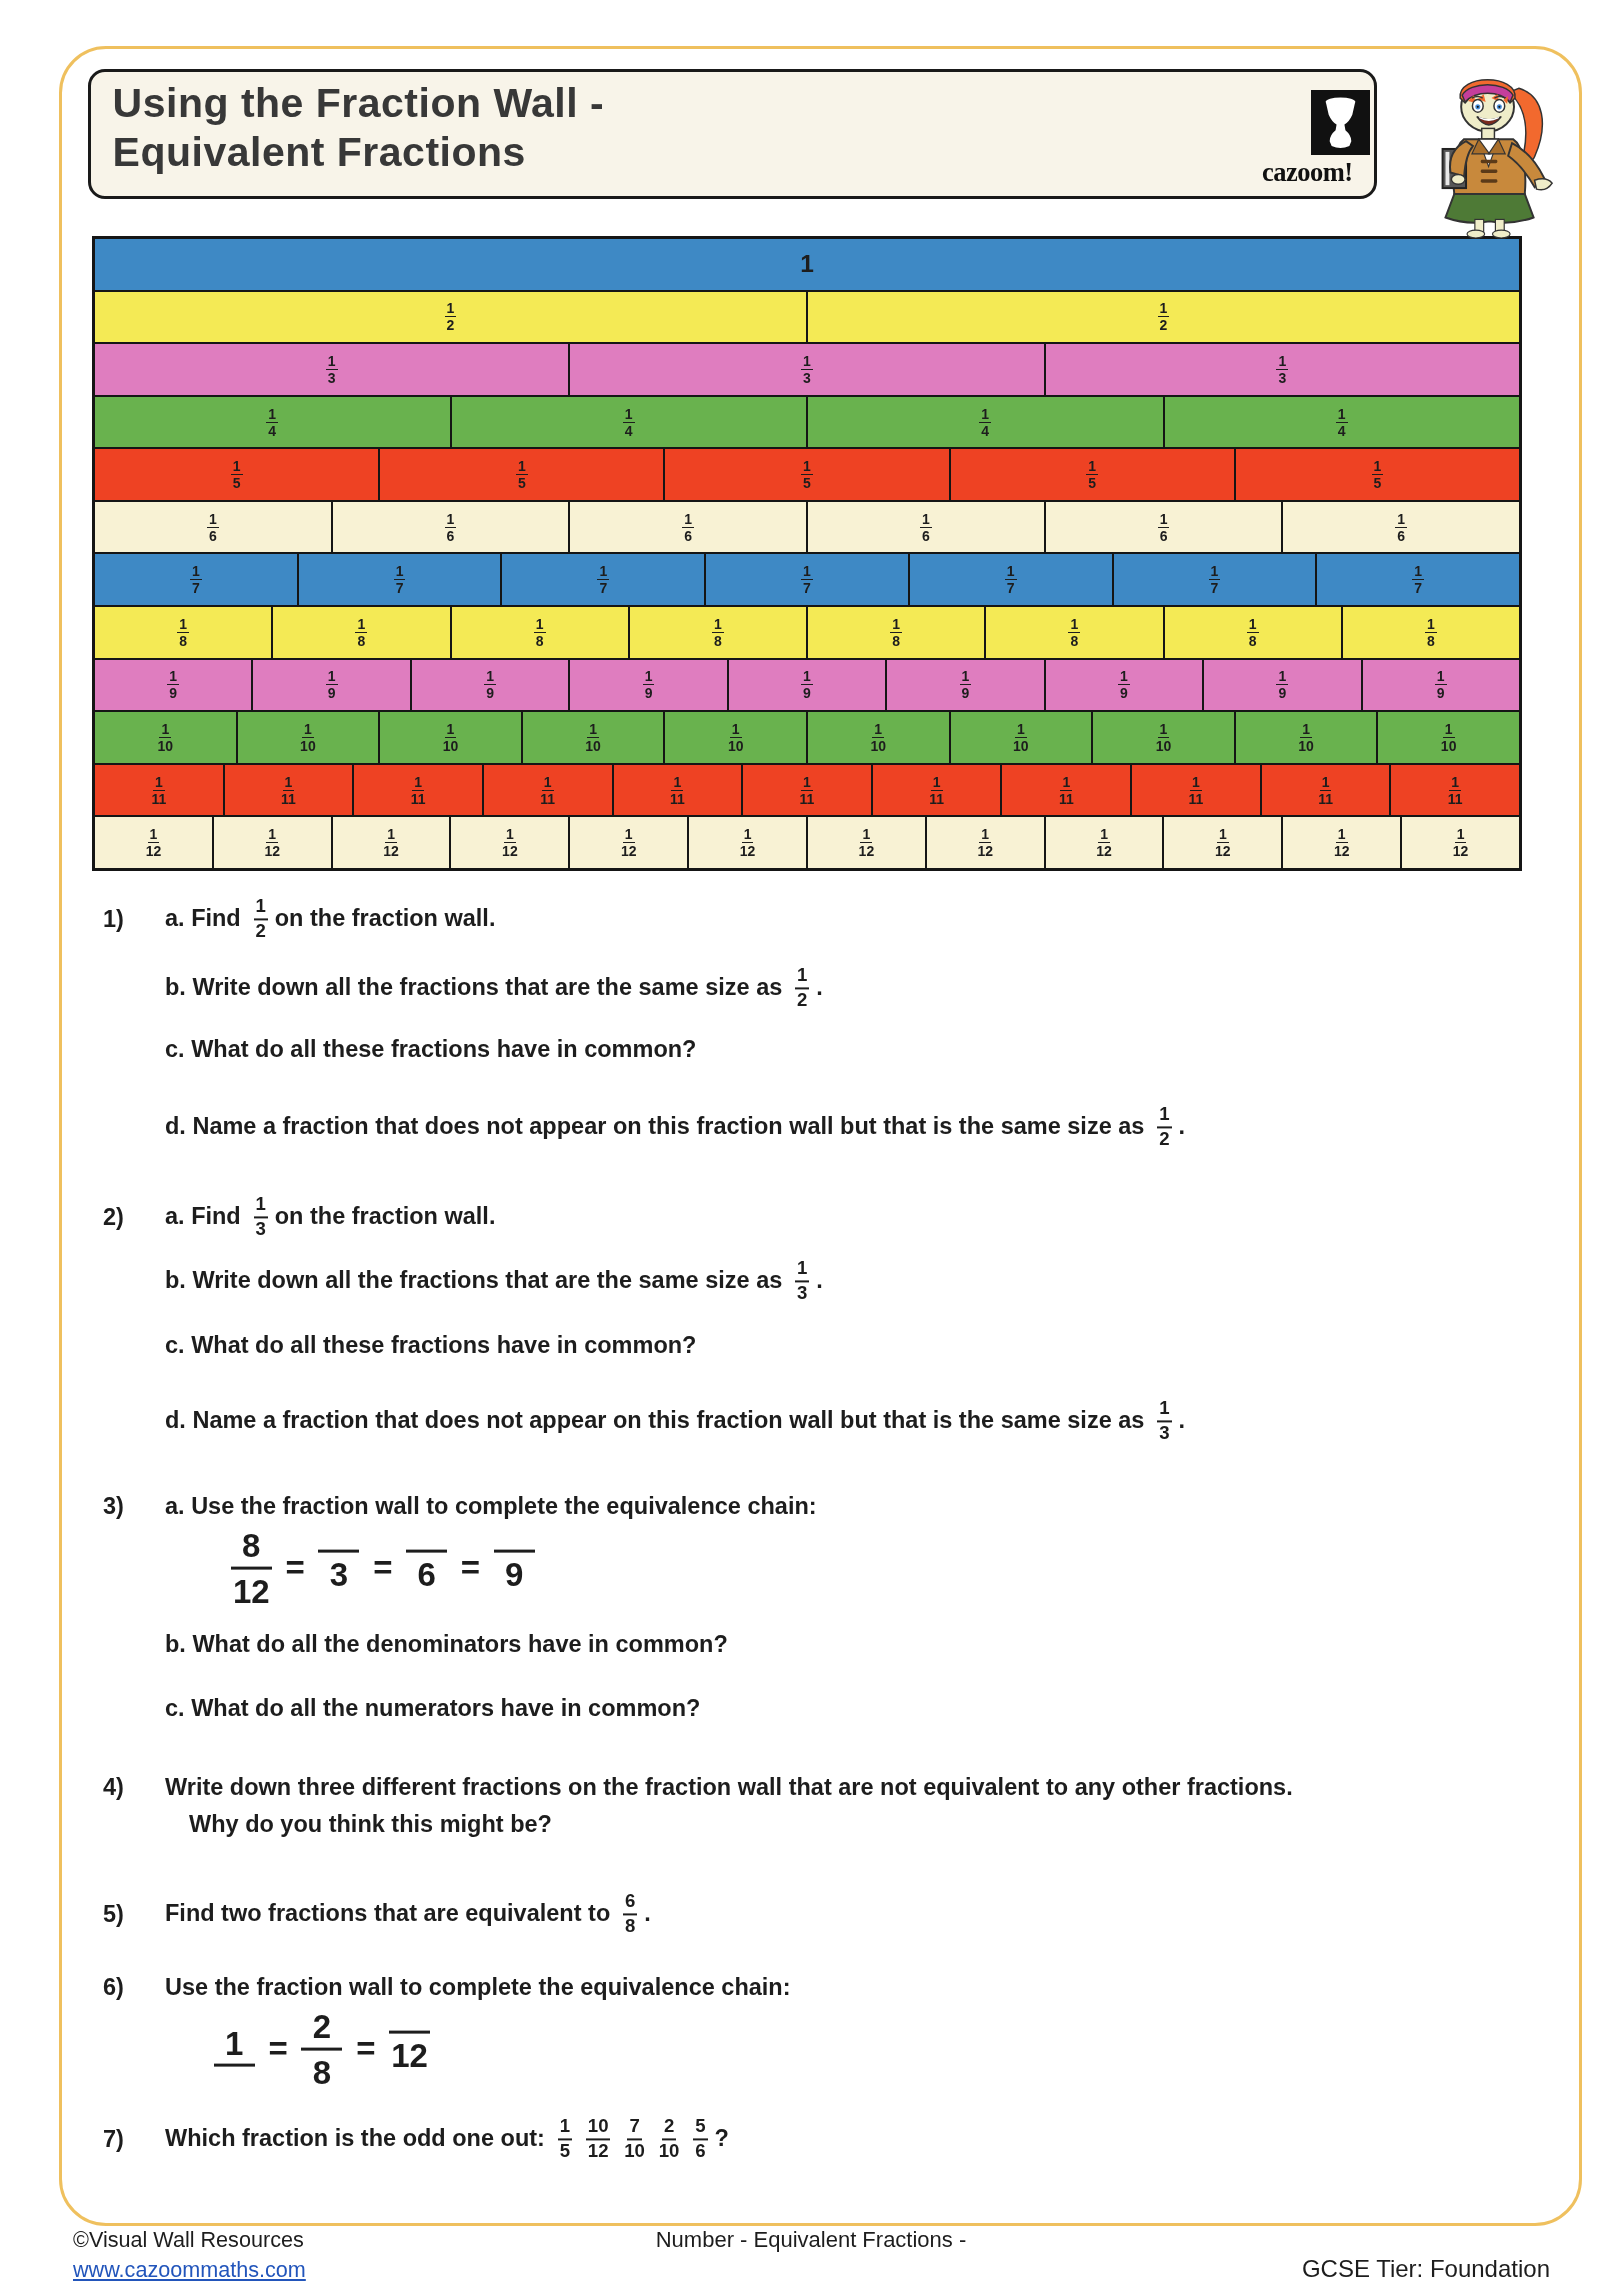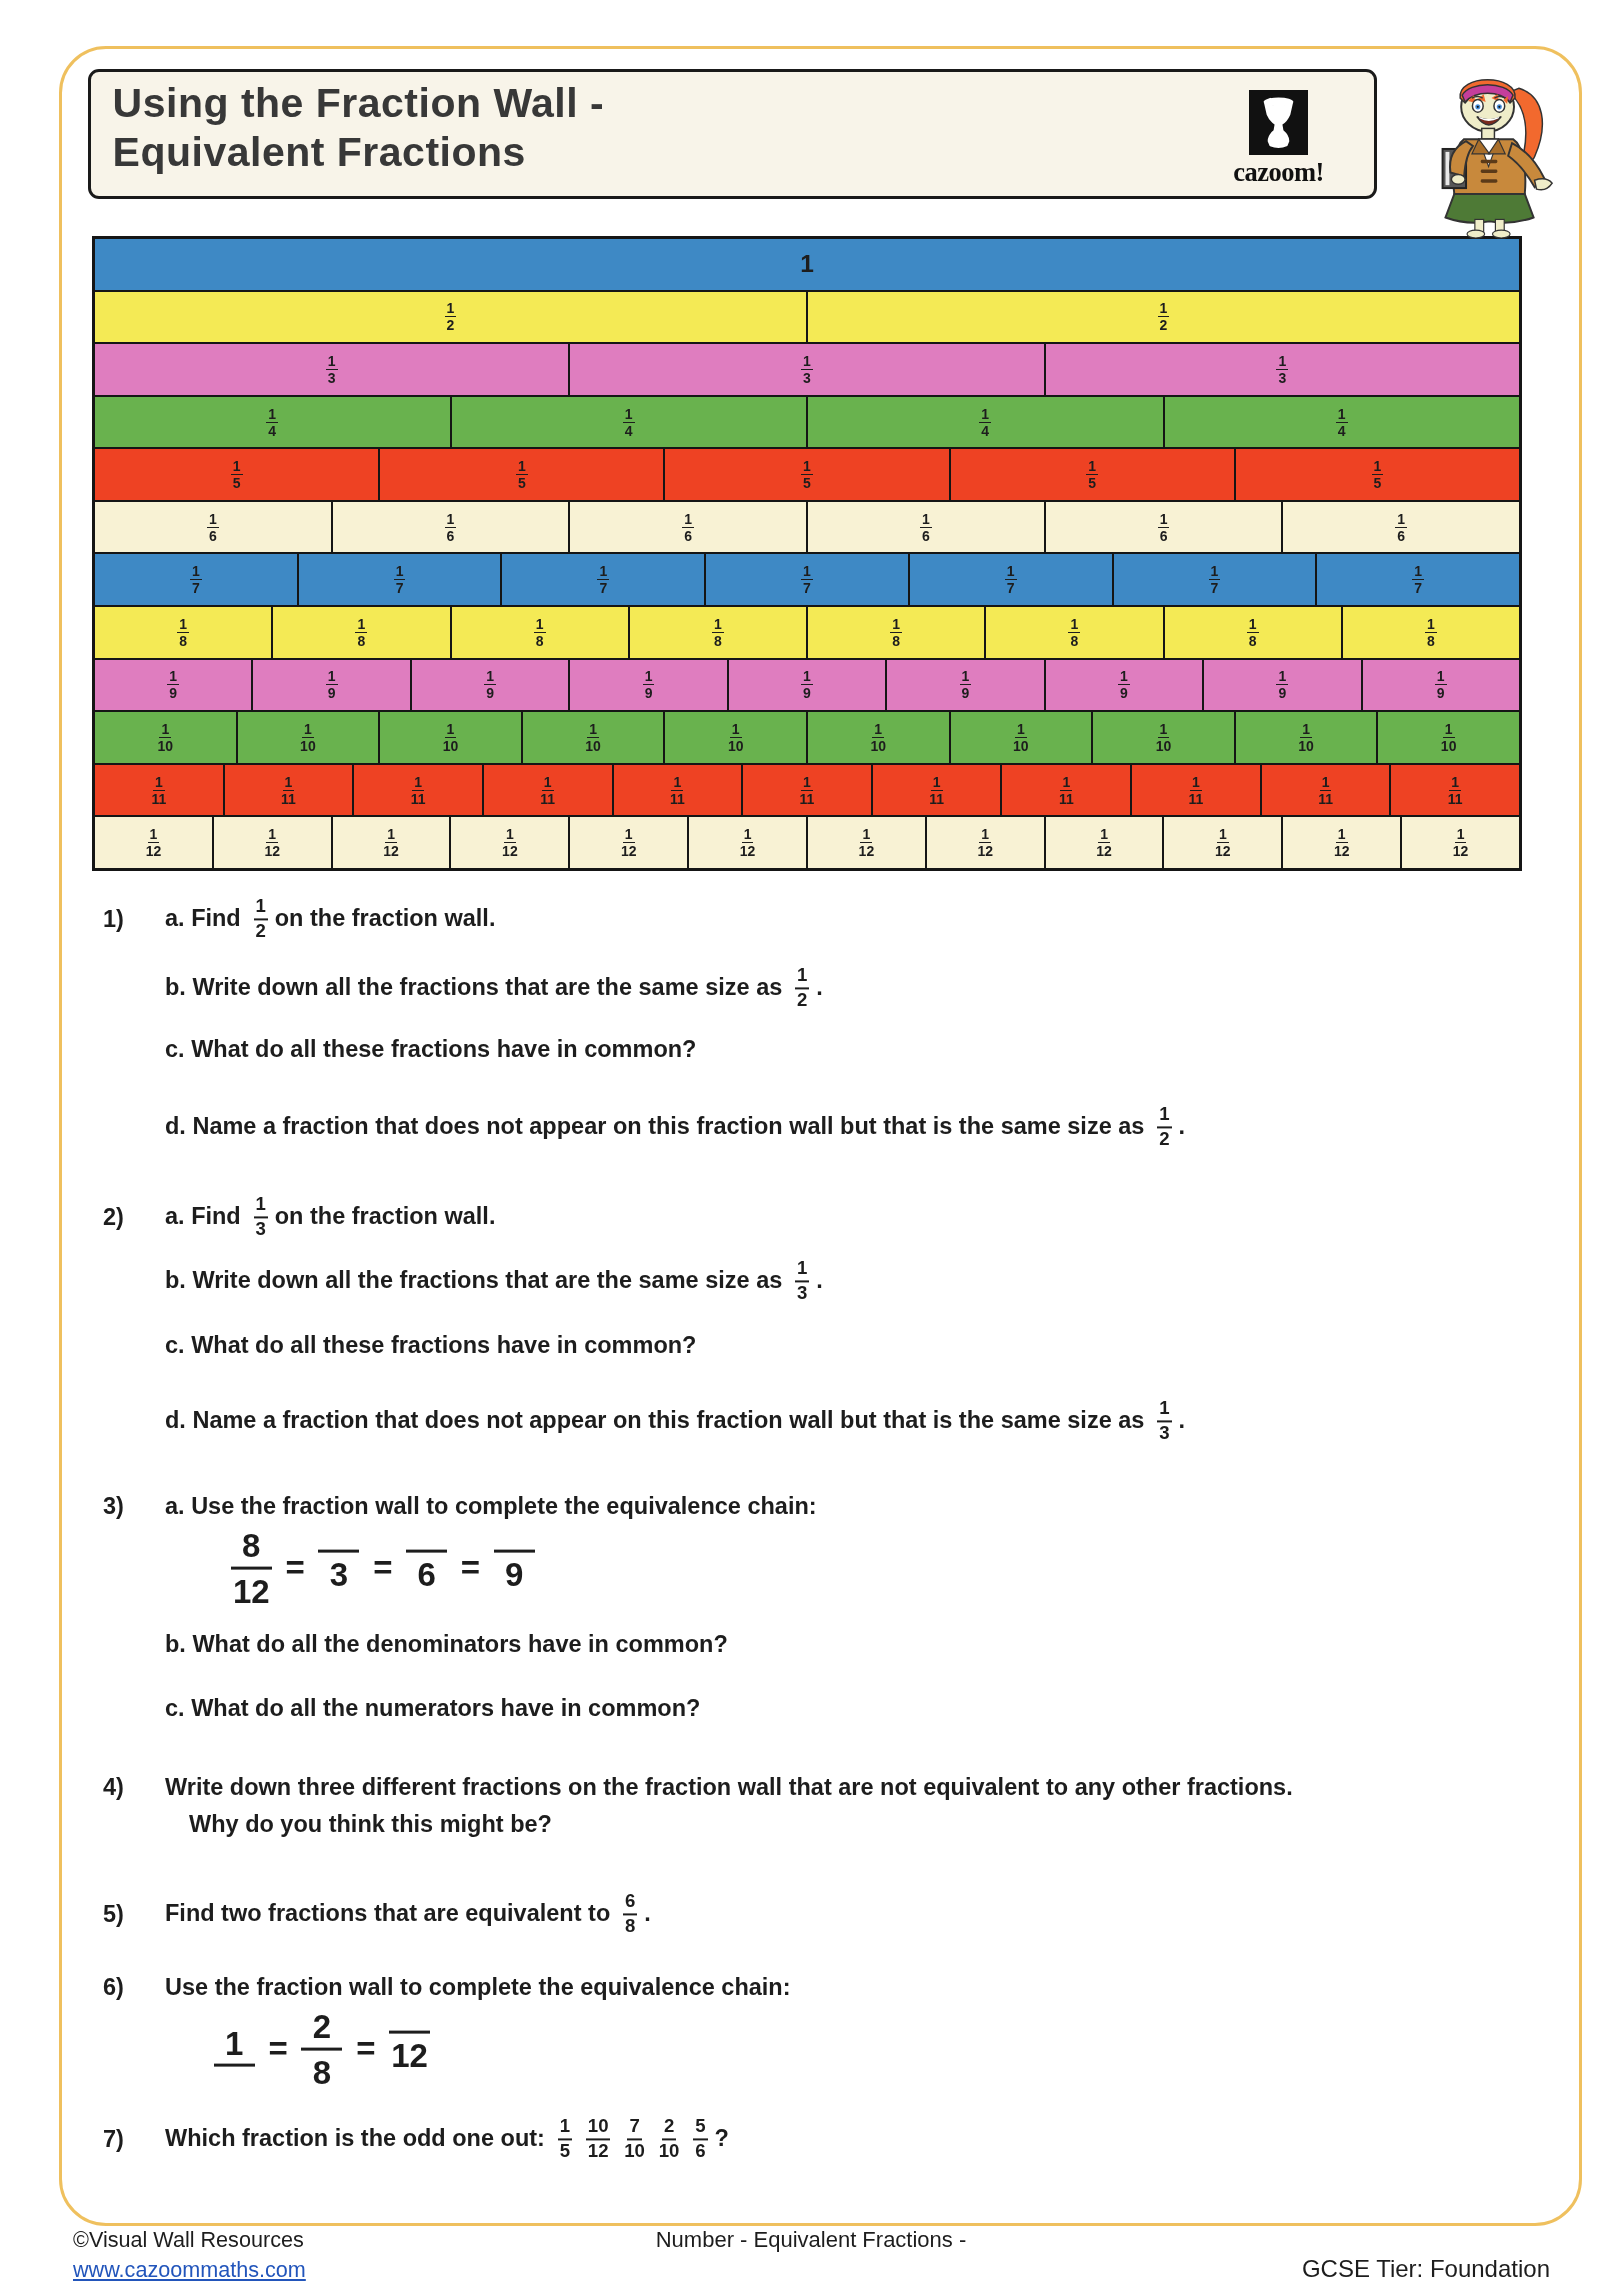--- a/index.html
+++ b/index.html
@@ -1,24 +1,24 @@
 <!DOCTYPE html>
 <html><head>
 <meta charset="utf-8">
 <style>
   html,body{margin:0;padding:0;background:#ffffff;}
   .page{position:relative;width:1621px;height:2293px;background:#ffffff;overflow:hidden;
         font-family:"Liberation Sans","DejaVu Sans",sans-serif;color:#1d1d1d;}
   .frame{position:absolute;left:59px;top:46px;width:1517px;height:2174px;
          border:3.9px solid #EFC05E;border-radius:47px;}
   .title-box{position:absolute;left:88px;top:69px;width:1289px;height:130px;background:#F8F4E9;
-             border:3.9px solid #1a1a1a;border-radius:11px;box-sizing:border-box;}
+             border:3.9px solid #1a1a1a;border-radius:17px;box-sizing:border-box;}
   .title{position:absolute;left:21.6px;top:6.9px;font-size:41px;font-weight:bold;line-height:49px;
          color:#383838;letter-spacing:0.5px;}
-  .logo{position:absolute;left:1109px;top:17.6px;width:157px;text-align:center;}
+  .logo{position:absolute;left:1171px;top:17.6px;width:157px;}
   .logo-square{width:59px;height:65px;background:#111;margin:0 auto;display:flex;
                align-items:center;justify-content:center;}
   .logo-text{font-family:"Liberation Serif","DejaVu Serif",serif;font-weight:bold;
              font-size:26.5px;color:#111;margin-top:2px;letter-spacing:-0.5px;}
   .character{position:absolute;left:1409px;top:55px;z-index:5;}
   
   .wall{position:absolute;left:92px;top:236px;width:1430px;height:635px;box-sizing:border-box;
         border:2.9px solid #151515;display:flex;flex-direction:column;z-index:2;}
   .wall-row{flex:1;display:flex;}
   .wall-cell{flex:1;border:1.5px solid #151515;display:flex;align-items:center;justify-content:center;}

